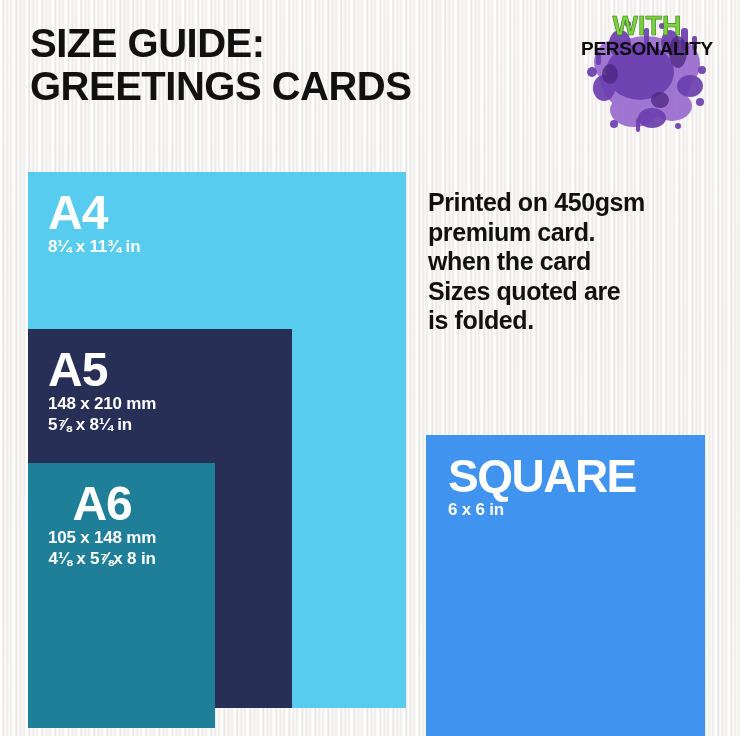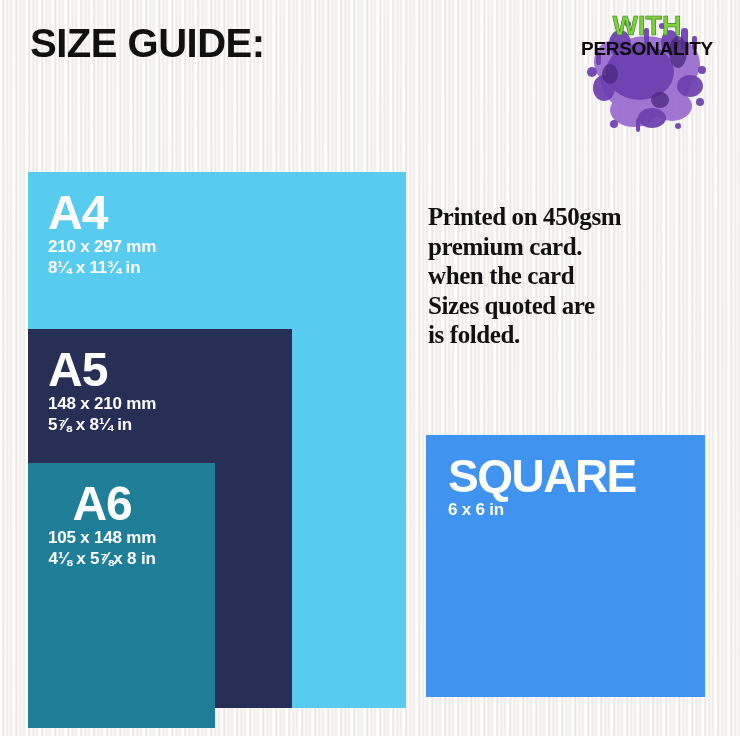--- a/index.html
+++ b/index.html
@@ -120,47 +120,47 @@
     line-height: 1.28;
     letter-spacing: -0.2px;
     white-space: nowrap;
   }
   .block .name.lg { font-size: 48px; }
   .block .name.sq { font-size: 46px; letter-spacing: -1.5px; }
 
   #block-a4 { left: 28px; top: 172px; width: 378px; height: 536px; background: #58CCEE; }
   #block-a5 { left: 28px; top: 329px; width: 264px; height: 379px; background: #272F57; }
   #block-a6 { left: 28px; top: 463px; width: 187px; height: 265px; background: #1F7F99; text-align: center; }
-  #block-square { left: 426px; top: 435px; width: 279px; height: 262px; background: #4093EE; }
+  #block-square { left: 426px; top: 435px; width: 279px; height: 302px; background: #4093EE; }
 
   .block-inner { position: absolute; left: 20px; top: 18px; }
   #block-square .block-inner { left: 22px; top: 20px; }
 
   
   .note {
     position: absolute;
     left: 428px;
-    top: 202px;
+    top: 188px;
     width: 290px;
     color: #111111;
     font-weight: 900;
     font-size: 25px;
     line-height: 1.18;
     letter-spacing: -0.4px;
-    font-family: Liberation Serif, serif;
   }
   .note-line { display: block; white-space: nowrap; }
 </style>
 </head>
 <body>
 
 <div id="poster">
 
   <div class="title">
     <span class="title-line">SIZE GUIDE:</span>
+    <span class="title-line">GREETINGS CARDS</span>
   </div>
 
   <div class="logo">
     <svg width="146" height="122" viewBox="0 0 146 122">
       <g fill="#9B6FD0" opacity="0.95">
         <ellipse cx="72" cy="62" rx="46" ry="40"></ellipse>
         <ellipse cx="40" cy="48" rx="20" ry="22"></ellipse>
         <ellipse cx="104" cy="50" rx="22" ry="24"></ellipse>
         <ellipse cx="60" cy="96" rx="24" ry="17"></ellipse>
         <ellipse cx="98" cy="92" rx="20" ry="15"></ellipse>
@@ -193,21 +193,20 @@
     </svg>
     <div class="logo-text">
       <span class="logo-l2">WITH</span>
       <span class="logo-l3">PERSONALITY</span>
     </div>
   </div>
 
   <div class="block" id="block-a4" style="background: rgb(88, 204, 238);">
     <div class="block-inner">
       <span class="name lg">A4</span>
-      <span class="dim">210 x 297 mm</span>
       <span class="dim">8¼ x 11¾ in</span>
     </div>
   </div>
 
   <div class="block" id="block-a5" style="background: rgb(39, 47, 87);">
     <div class="block-inner">
       <span class="name lg">A5</span>
       <span class="dim">148 x 210 mm</span>
       <span class="dim">5⅞ x 8¼ in</span>
     </div>

